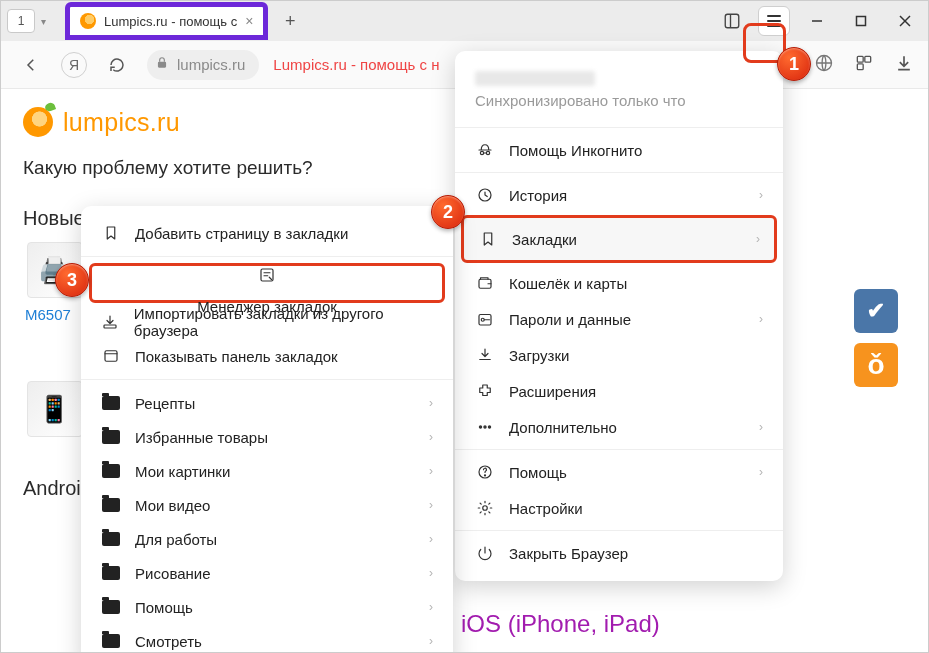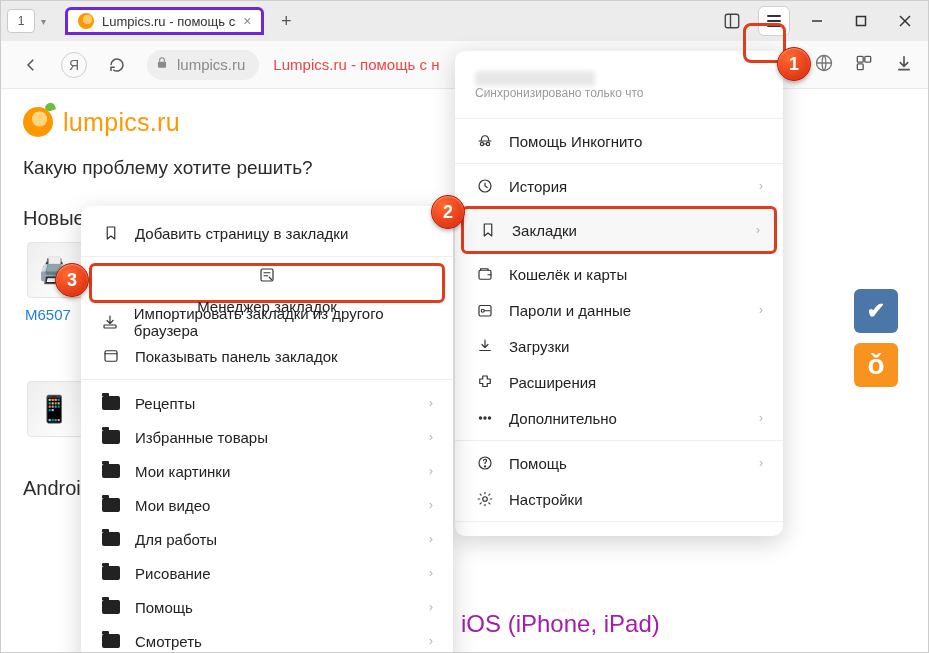--- a/index.html
+++ b/index.html
@@ -2,21 +2,21 @@
 <html><head>
 <meta charset="utf-8">
 <style>
   * { box-sizing: border-box; margin: 0; padding: 0; font-family: "Segoe UI", Arial, sans-serif; }
   body { width: 929px; height: 653px; background: #f5f5f5; position: relative; overflow: hidden; border: 1px solid #ccc; }
 
   
   .titlebar { height: 40px; background: #ececec; display: flex; align-items: center; padding: 0 6px; }
   .tabnum { width: 28px; height: 24px; border: 1px solid #c9c9c9; border-radius: 4px; background: #fff; display:flex; align-items:center; justify-content:center; font-size:12px; color:#555; margin-right:6px; }
   .tab-chevron { width:14px; color:#888; font-size:10px; margin-right:10px; }
-  .tab { height: 28px; background: #fff; border: 3px solid #6d28d9; border-radius: 6px 6px 0 0; display:flex; align-items:center; padding: 0 10px; font-size:13px; color:#333; gap:8px; max-width:220px; }
+  .tab { height: 38px; background: #fff; border: 5px solid #6d28d9; border-radius: 6px 6px 0 0; display:flex; align-items:center; padding: 0 10px; font-size:13px; color:#333; gap:8px; max-width:220px; }
   .favicon { width:16px; height:16px; border-radius:50%; position:relative; display:inline-block; }
   .favicon.lumpics { background: radial-gradient(circle at 60% 40%, #ffcc66 35%, #ff9800 36%); }
   .tab-close { color:#888; font-size:14px; cursor:pointer; }
   .newtab { width:24px; height:24px; margin-left:10px; color:#555; font-size:18px; display:flex; align-items:center; justify-content:center; cursor:pointer; }
   
   .titlebar-right { margin-left:auto; display:flex; align-items:center; gap:10px; }
   .icon-btn { width:32px; height:30px; display:flex; align-items:center; justify-content:center; color:#444; font-size:16px; cursor:pointer; border-radius:4px; }
   .hamburger-box { width:32px; height:30px; border:1px solid #cfcfcf; border-radius:6px; background:#fff; display:flex; align-items:center; justify-content:center; position:relative; }
   .hamburger-lines { display:flex; flex-direction:column; gap:3px; }
   .hamburger-lines span { width:14px; height:2px; background:#333; border-radius:1px; }
@@ -46,21 +46,21 @@
 
   .social-col { position:absolute; right:30px; top:200px; display:flex; flex-direction:column; gap:10px; }
   .social { width:44px; height:44px; border-radius:6px; display:flex; align-items:center; justify-content:center; color:#fff; font-weight:bold; font-size:22px; }
   .social.vk { background:#4a76a8; }
   .social.ok { background:#f7931e; font-size:28px; }
 
   
   .menu { position:absolute; top:50px; left:454px; width:328px; background:#fff; border-radius:10px; box-shadow:0 6px 24px rgba(0,0,0,.18); padding:6px 0 10px; z-index:10; }
   .menu-user { padding:14px 20px; }
   .user-name { height:15px; width:120px; background:#e8e8e8; border-radius:3px; filter: blur(2px); }
-  .user-sync { color:#9a9a9a; font-size:12px; }
+  .user-sync { color:#9a9a9a; font-size:15px; margin-top:6px; }
   .menu-sep { height:1px; background:#eee; margin:4px 0; }
   .menu-item { height:36px; display:flex; align-items:center; padding:0 20px; gap:14px; font-size:15px; color:#222; cursor:pointer; position:relative; }
   .menu-item.highlight { border:3px solid #e23b1c; border-radius:6px; background:#f7f7f7; margin: 2px 6px; padding:0 14px; height:48px; }
   .menu-item .arrow { margin-left:auto; color:#b5b5b5; font-size:12px; }
   .menu-ico { width:20px; text-align:center; color:#444; display:inline-flex; align-items:center; justify-content:center; }
   .menu-ico svg { width:18px; height:18px; stroke:#333; fill:none; stroke-width:1.6; stroke-linecap:round; stroke-linejoin:round; }
 
   
   .submenu { position:absolute; top:205px; left:80px; width:372px; background:#fff; border-radius:10px; box-shadow:0 6px 24px rgba(0,0,0,.18); padding:10px 0; z-index:11; }
   .sub-item { height:34px; display:flex; align-items:center; padding:0 20px; gap:14px; font-size:15px; color:#222; cursor:pointer; }
@@ -282,20 +282,29 @@
   <div class="menu-item">
     <span class="menu-ico">
         <svg viewBox="0 0 24 24">
           <circle cx="12" cy="12" r="3"></circle>
           <path d="M12 3v2 M12 19v2 M3 12h2 M19 12h2 M5.5 5.5l1.4 1.4 M17.1 17.1l1.4 1.4 M5.5 18.5l1.4-1.4 M17.1 6.9l1.4-1.4"></path>
         </svg>
       </span>
     <span>Настройки</span>
   </div>
   <div class="menu-sep"></div>
+  <div class="menu-item">
+    <span class="menu-ico">
+        <svg viewBox="0 0 24 24">
+          <path d="M12 4v8"></path>
+          <path d="M6.3 7.3a8 8 0 1 0 11.4 0"></path>
+        </svg>
+      </span>
+    <span>Закрыть Браузер</span>
+  </div>
 </div>
 
 <div class="submenu">
   <div class="sub-item">
     <span class="sub-ico">
         <svg viewBox="0 0 24 24">
           <path d="M7 4h10v16l-5-4-5 4z"></path>
         </svg>
       </span>
     <span>Добавить страницу в закладки</span>

